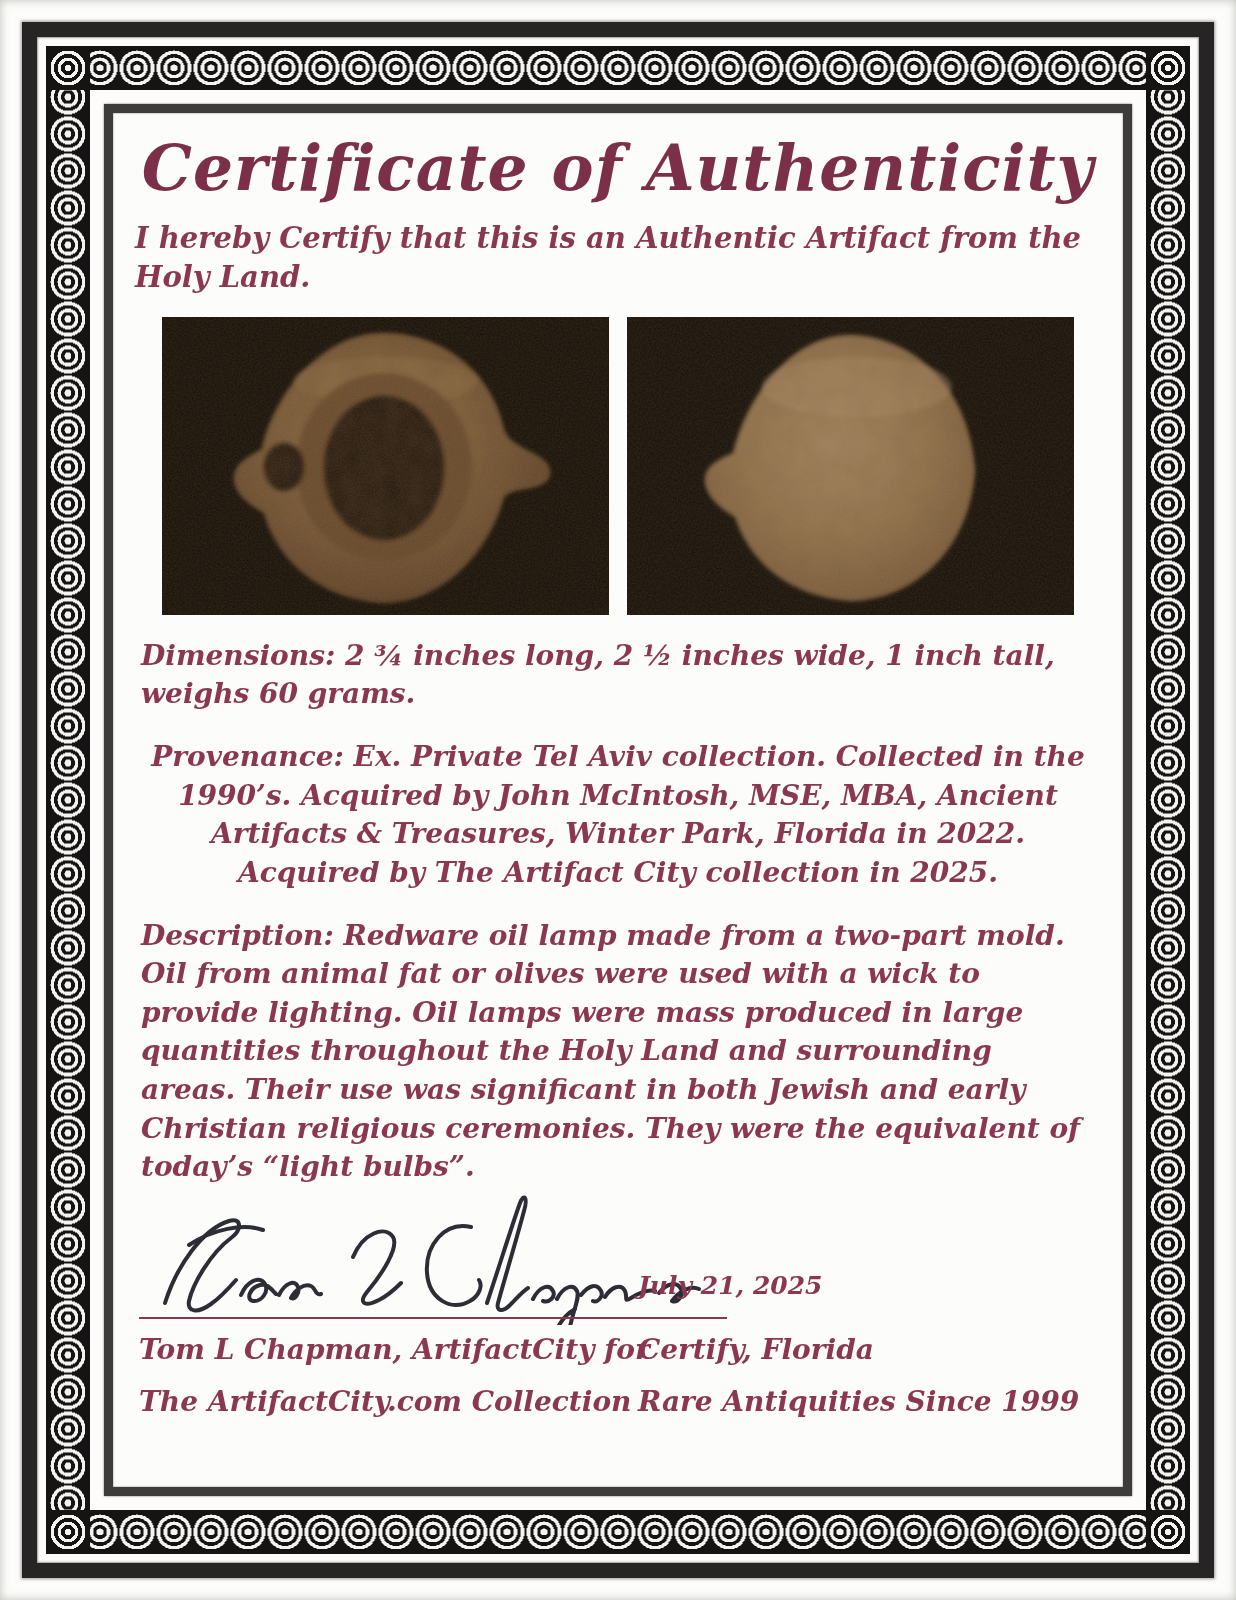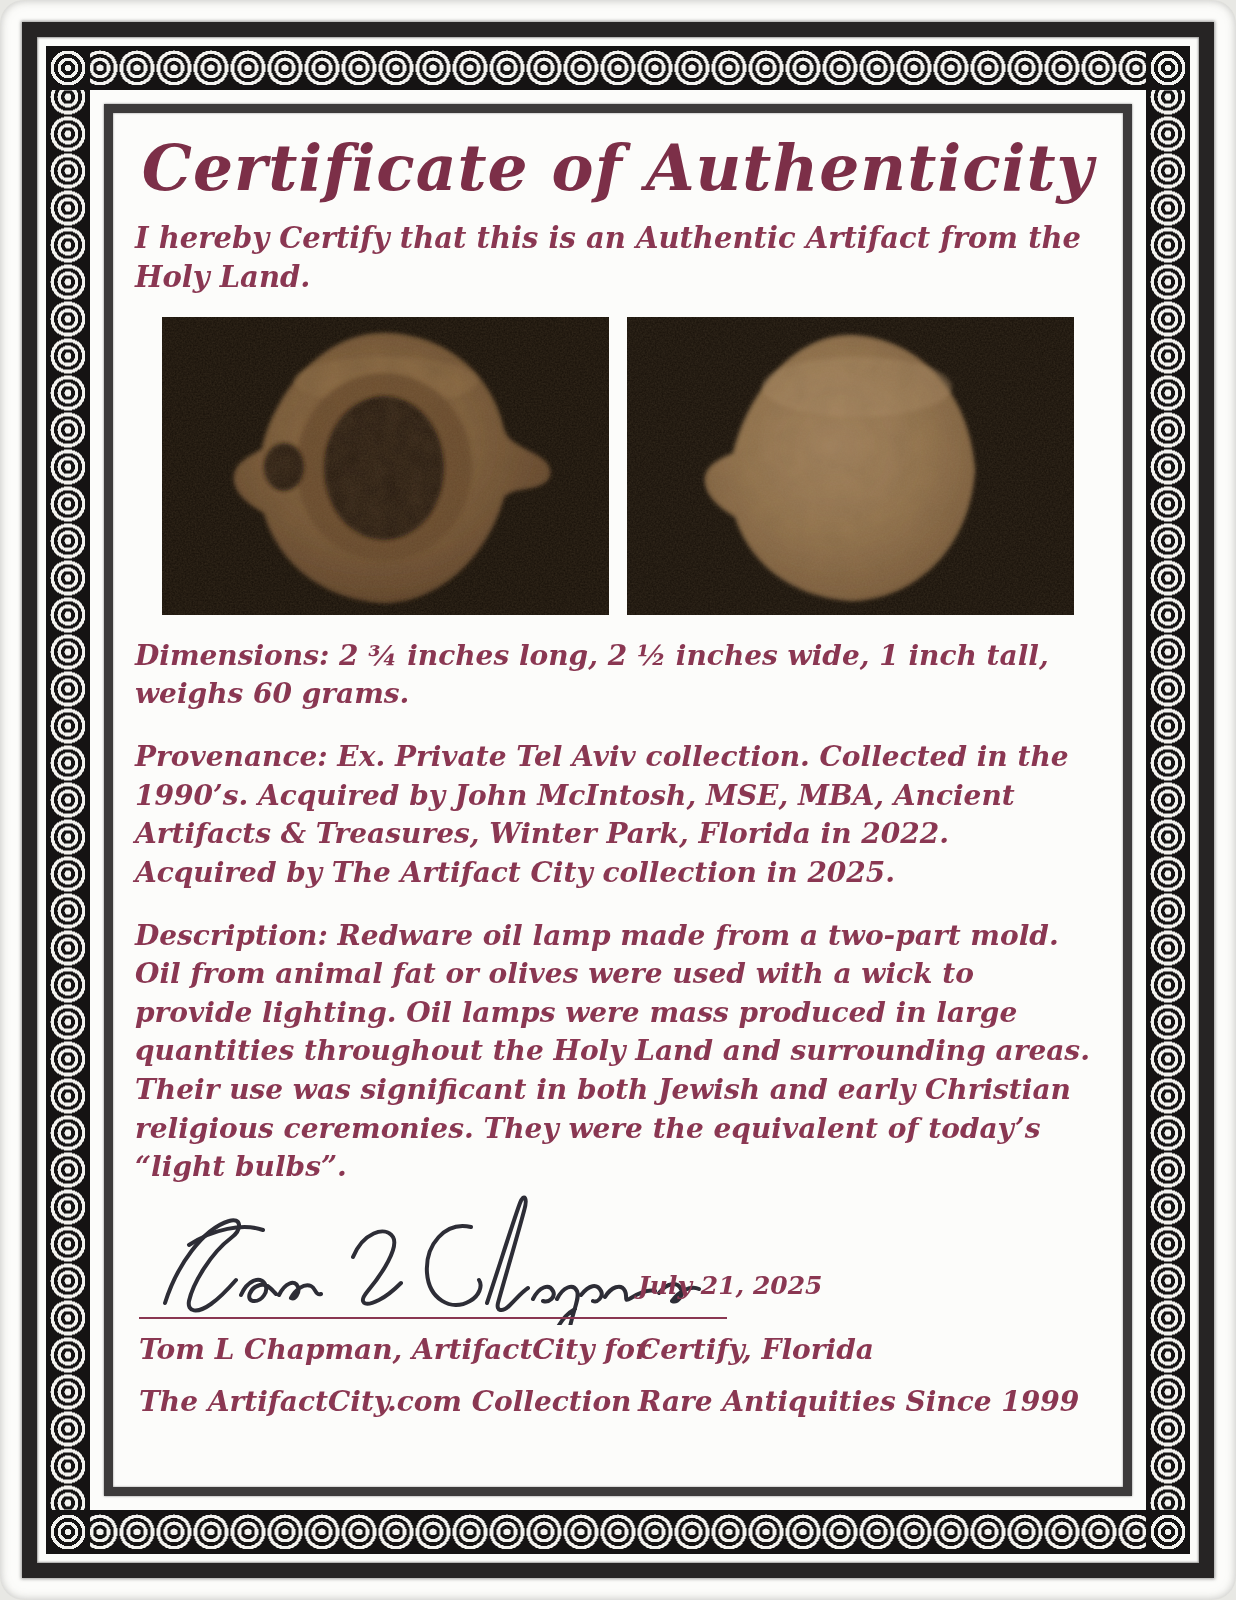--- a/index.html
+++ b/index.html
@@ -2,21 +2,20 @@
 <html><head>
 <meta charset="utf-8">
 <style>
   html,body{margin:0;padding:0;background:#e8e8e4;}
   .page{
     position:relative;width:1236px;height:1600px;margin:0 auto;
     background:#fcfcfa;
     font-family:"DejaVu Serif","Liberation Serif",serif;
     box-shadow:inset 0 0 10px rgba(140,140,135,.55);
     overflow:hidden;
-    border-radius:24px;
   }
   
   .frame-outer{
     position:absolute;inset:22px;border:15px solid #262424;
     box-shadow:0 0 3px 1px rgba(60,60,60,.5), inset 0 0 2px 1px rgba(90,90,90,.6);
   }
   .band{position:absolute;background-color:#151313;}
   .band-top,.band-bottom{
     left:90px;right:90px;height:44px;
     background-image:radial-gradient(circle at 50% 50%, #f3f2ee 0 3.5px, #151313 3.5px 7px, #f3f2ee 7px 10.5px, #151313 10.5px 14px, #f3f2ee 14px 17.5px, rgba(0,0,0,0) 17.5px);
@@ -45,22 +44,22 @@
     color:#8a3752;font-style:italic;overflow:hidden;
   }
   .title{
     margin:6px 0 0 0;text-align:center;
     font-size:63px;font-weight:bold;color:#7c2f48;letter-spacing:1px;line-height:1.12;
   }
   .stmt{margin:15px 0 0 2px;font-size:29px;font-weight:bold;line-height:1.35;}
   .photos{margin-top:20px;display:flex;justify-content:center;gap:18px;}
   .photo{width:447px;height:298px;background:#171009;}
   .photo svg{display:block;width:100%;height:100%;}
-  .para{margin:2px;font-size:28px;font-weight:600;line-height:1.38;max-width:958px;}
-  .para.m1{margin-top:22px;} .para.m2{margin-top:24px;} .para.m3{margin-top:24px;}
+  .para{margin:8px;font-size:28px;font-weight:600;line-height:1.38;max-width:958px;}
+  .para.m1{margin-top:22px;} .para.m2{margin-top:24px;text-align:center;} .para.m3{margin-top:24px;}
   .lbl{font-weight:800;}
   
   .sig-section{position:relative;margin-top:10px;height:232px;}
   .sig-svg{position:absolute;left:4px;top:-6px;width:600px;height:134px;}
   .sig-line{position:absolute;left:6px;top:120px;width:588px;height:2px;background:#8a3752;}
   .sig-date{position:absolute;left:505px;top:74px;font-size:25px;font-weight:bold;}
   .sig-signer{position:absolute;left:6px;top:136px;font-size:28px;font-weight:bold;}
   .sig-location{position:absolute;left:505px;top:136px;font-size:28px;font-weight:bold;}
   .sig-collection{position:absolute;left:6px;top:188px;font-size:28px;font-weight:bold;}
   .sig-tagline{position:absolute;left:505px;top:188px;font-size:28px;font-weight:bold;}

